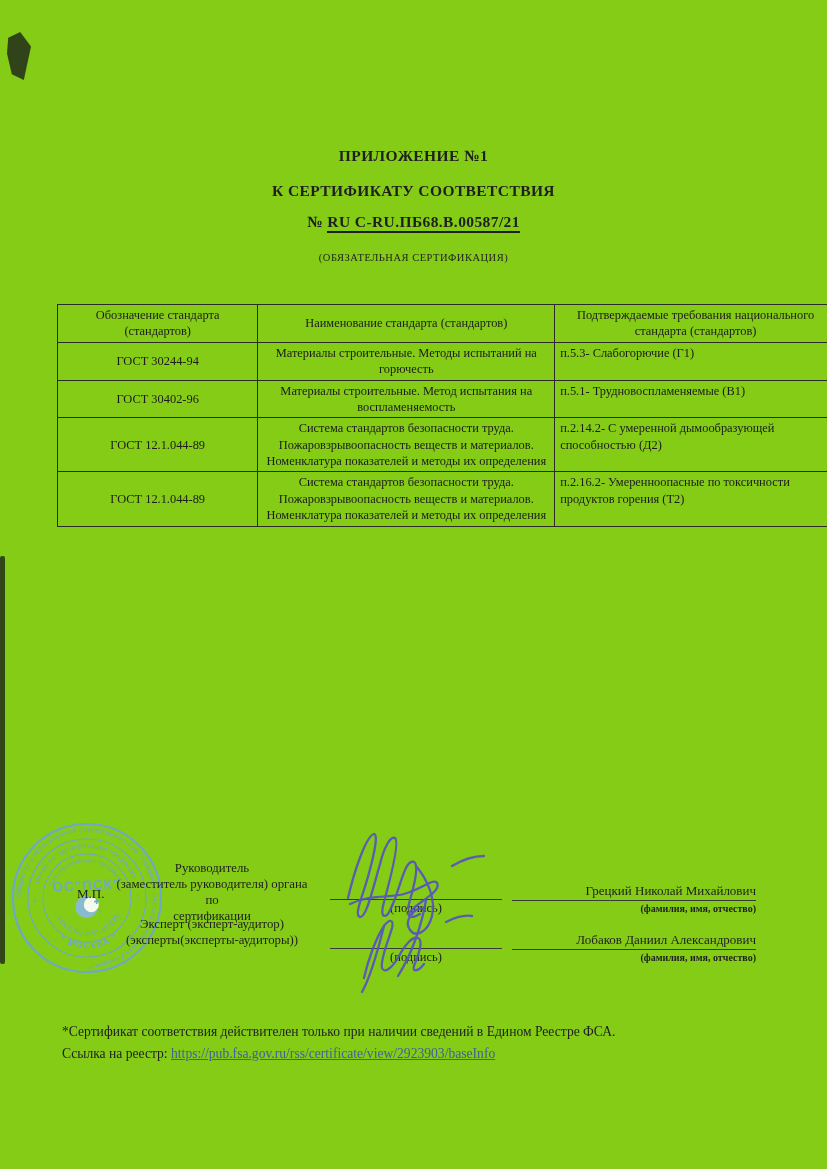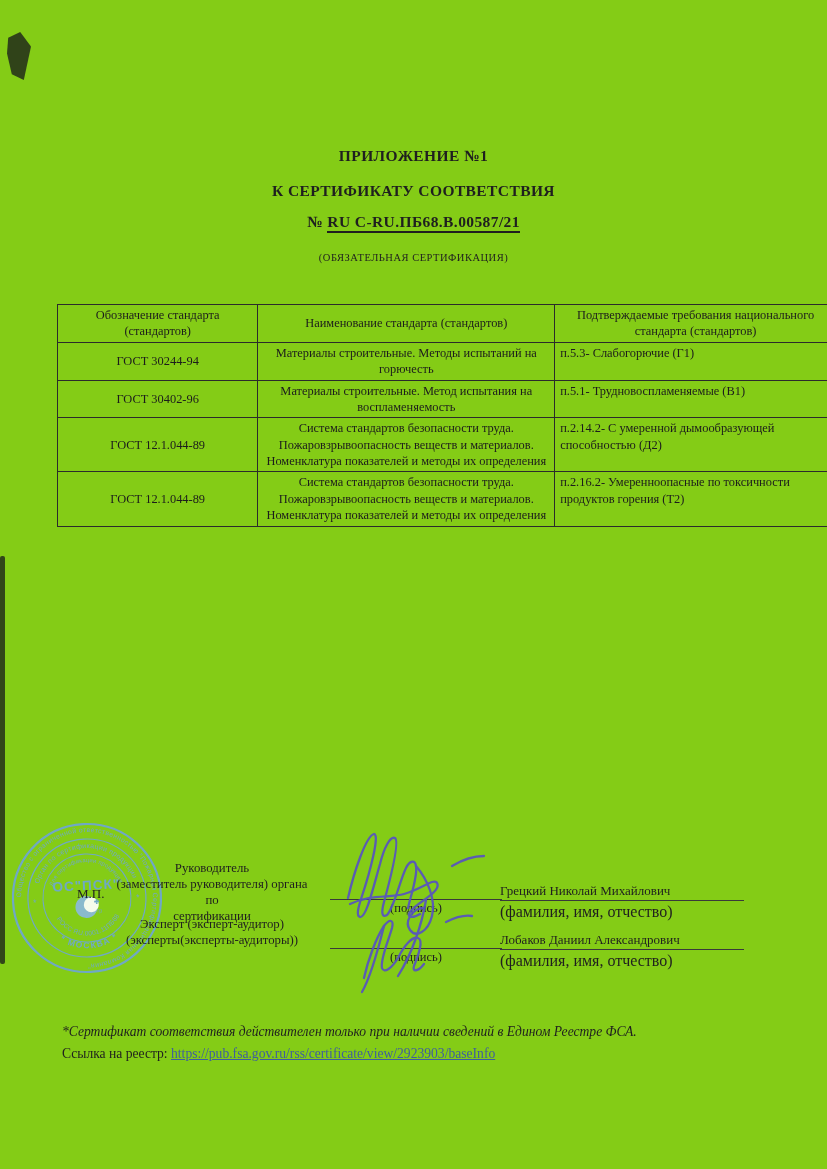--- a/index.html
+++ b/index.html
@@ -28,29 +28,29 @@
   .mp{position:absolute;left:53px;top:886px;font-size:13px;color:#222;margin-left:24px;}
   .role{position:absolute;left:112px;width:200px;text-align:center;font-size:12.8px;line-height:1.26;}
   .role1{top:860px;}
   .role2{top:916px;}
   .sigline{position:absolute;border-top:1.4px solid #3a3a3a;height:0;}
   .s1{left:330px;top:899px;width:172px;}
   .s2{left:330px;top:948px;width:172px;}
   .sigcap{position:absolute;width:172px;left:330px;text-align:center;font-size:12.5px;}
   .cap1{top:901px;}
   .cap2{top:950px;}
-  .namecol{position:absolute;left:500px;width:244px;text-align:left;font-size:13px;line-height:1.1;}
+  .namecol{position:absolute;left:512px;width:244px;text-align:right;font-size:13px;line-height:1.1;}
   .n1{top:884px;}
   .n2{top:933px;}
   .namecol .nm{padding-bottom:2px;border-bottom:1.4px solid #3a3a3a;}
-  .namecol .nc{font-size:16px;padding-top:2px;}
+  .namecol .nc{font-size:10px;padding-top:2px;font-weight:bold;}
   .stamp-svg{position:absolute;left:6px;top:818px;transform:rotate(-3deg);opacity:.92;}
   .sig-svg{position:absolute;left:320px;top:820px;}
   
-  .foot1{position:absolute;left:62px;top:1024px;font-size:13.6px;font-style:italic;}
+  .foot1{position:absolute;left:62px;top:1024px;font-size:13.6px;}
   .foot2{position:absolute;left:62px;top:1046px;font-size:13.6px;}
   .foot2 a{color:#3f5e9e;}
   
   .blob{
     position:absolute;left:7px;top:32px;width:24px;height:48px;background:#1d241a;opacity:.82;
     clip-path:polygon(5% 12%,55% 0%,100% 30%,70% 100%,20% 88%,0% 45%);
   }
   .streak{position:absolute;left:0;top:556px;width:5px;height:408px;background:#1d241a;opacity:.8;border-radius:2px;}
 </style>
 </head>

